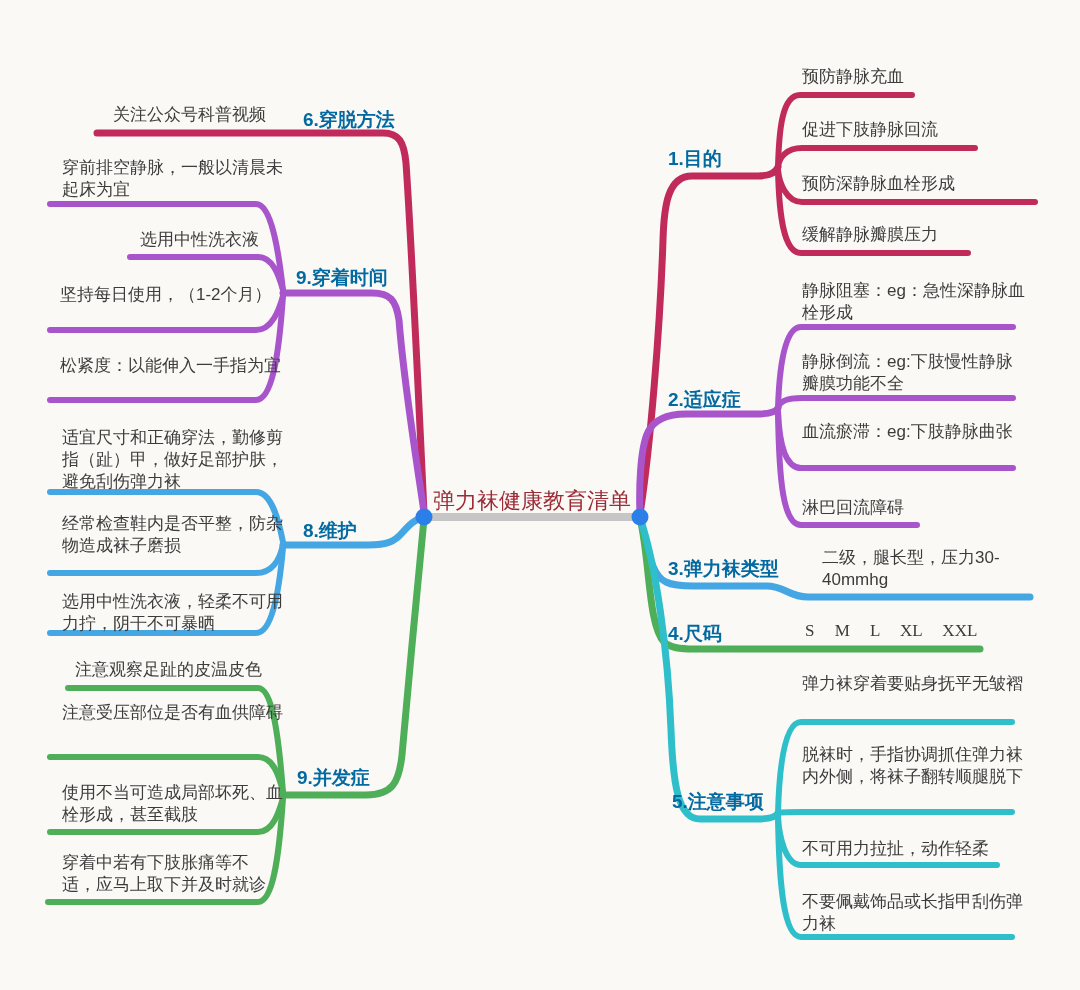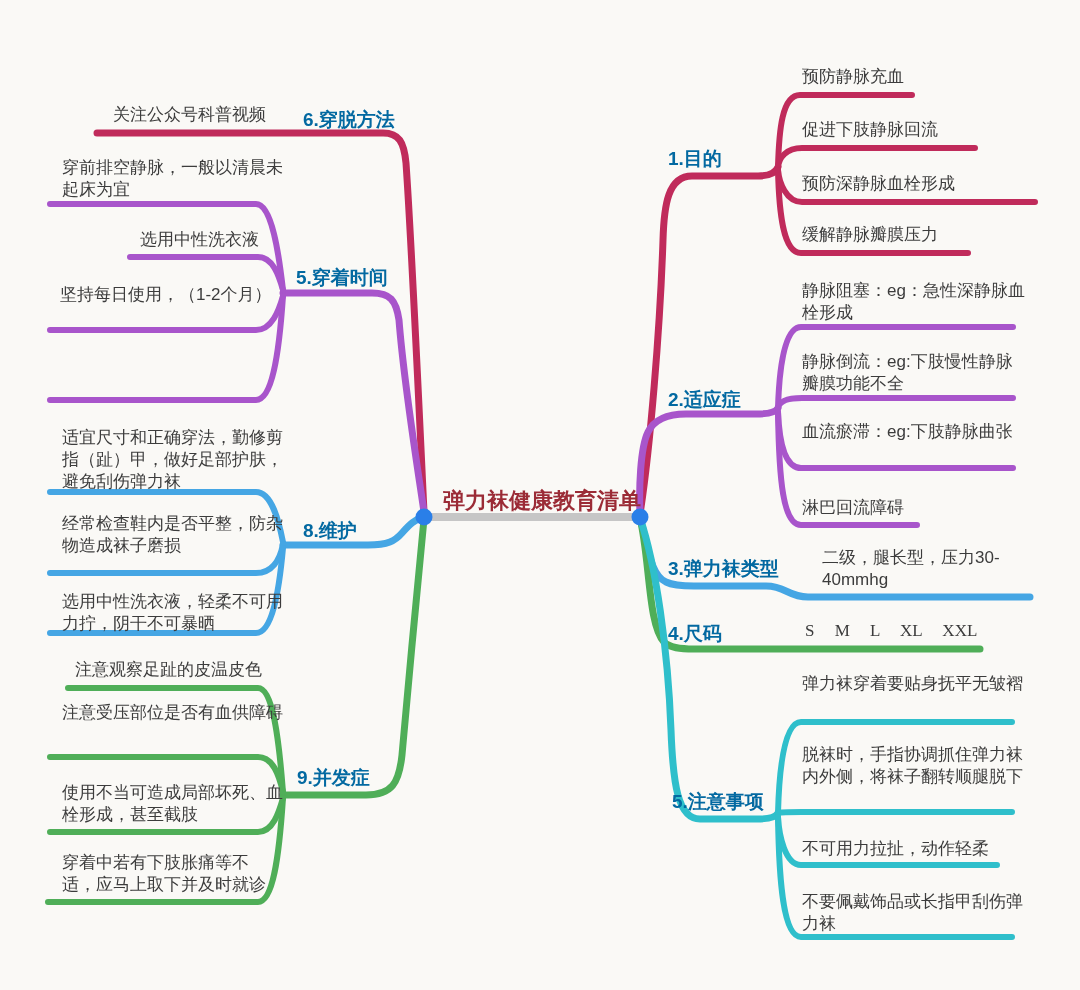--- a/index.html
+++ b/index.html
@@ -26,23 +26,23 @@
   .branch-label{
     position:absolute;
     font-size:19px;
     color:#0369a1;
     font-weight:600;
     white-space:nowrap;
   }
   .title{
     position:absolute;
     left:423px;top:486px;width:218px;
-    text-align:right;
+    text-align:center;
     font-size:22px;
-    font-weight:700;
+    font-weight:400;
     color:#9b2b36;
     white-space:nowrap;
   }
   .sizes{word-spacing:16px;font-family:Liberation Serif, serif;}
 </style>
 </head>
 <body>
 
 <div id="canvas">
 
@@ -118,29 +118,30 @@
   <div class="node" style="left:822px;top:547px;width:180px">二级，腿长型，压力30-40mmhg</div>
 
   <div class="node single sizes" style="left:805px;top:620px">S M L XL XXL</div>
 
   <div class="node" style="left:802px;top:673px;width:225px">弹力袜穿着要贴身抚平无皱褶</div>
   <div class="node" style="left:802px;top:744px;width:225px">脱袜时，手指协调抓住弹力袜内外侧，将袜子翻转顺腿脱下</div>
   <div class="node single" style="left:802px;top:838px">不可用力拉扯，动作轻柔</div>
   <div class="node" style="left:802px;top:891px;width:225px">不要佩戴饰品或长指甲刮伤弹力袜</div>
 
   <div class="branch-label" style="left:303px;top:107px">6.穿脱方法</div>
-  <div class="branch-label" style="left:296px;top:265px">5.穿着时间</div>
+  <div class="branch-label" style="left:296px;top:265px">9.穿着时间</div>
   <div class="branch-label" style="left:303px;top:518px">8.维护</div>
   <div class="branch-label" style="left:297px;top:765px">9.并发症</div>
 
   <div class="node single" style="left:113px;top:104px">关注公众号科普视频</div>
 
   <div class="node" style="left:62px;top:157px;width:228px">穿前排空静脉，一般以清晨未起床为宜</div>
   <div class="node single" style="left:140px;top:229px">选用中性洗衣液</div>
   <div class="node" style="left:60px;top:284px;width:215px">坚持每日使用，（1-2个月）</div>
+  <div class="node" style="left:60px;top:355px;width:232px">松紧度：以能伸入一手指为宜</div>
 
   <div class="node" style="left:62px;top:427px;width:232px">适宜尺寸和正确穿法，勤修剪指（趾）甲，做好足部护肤，避免刮伤弹力袜</div>
   <div class="node" style="left:62px;top:513px;width:232px">经常检查鞋内是否平整，防杂物造成袜子磨损</div>
   <div class="node" style="left:62px;top:591px;width:232px">选用中性洗衣液，轻柔不可用力拧，阴干不可暴晒</div>
 
   <div class="node single" style="left:75px;top:659px">注意观察足趾的皮温皮色</div>
   <div class="node" style="left:62px;top:702px;width:232px">注意受压部位是否有血供障碍</div>
   <div class="node" style="left:62px;top:782px;width:232px">使用不当可造成局部坏死、血栓形成，甚至截肢</div>
   <div class="node" style="left:62px;top:852px;width:220px">穿着中若有下肢胀痛等不适，应马上取下并及时就诊</div>
 

